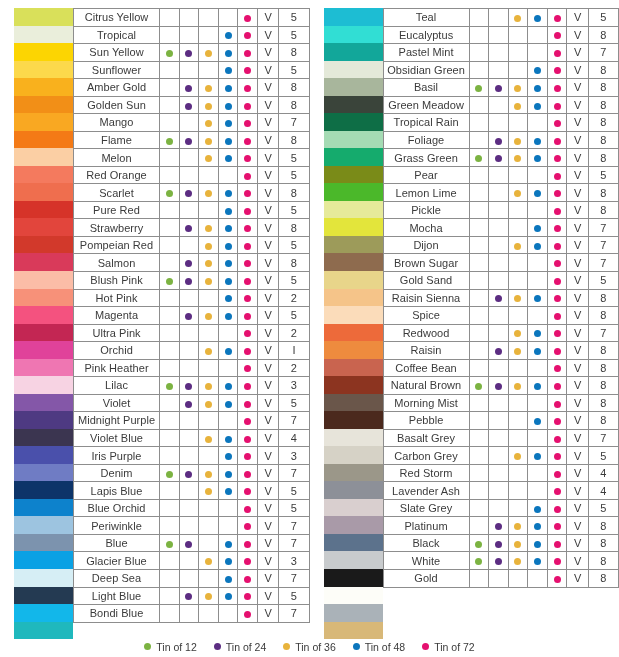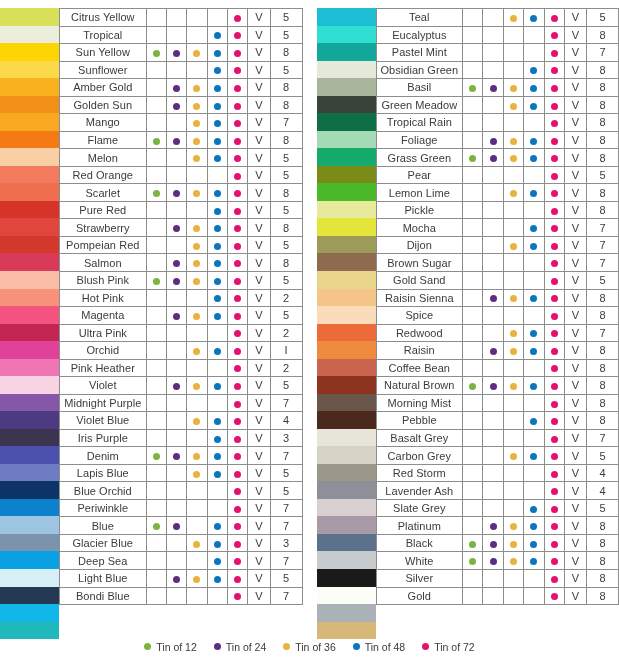--- a/index.html
+++ b/index.html
@@ -22,21 +22,21 @@
     flex-direction:row;
     width:619px;
     height:636px;
     align-items:flex-start;
   }
   .panel{
     display:flex;
     flex-direction:row;
     position:relative;
   }
-  .panel.left{ }
+  .panel.left{ margin-left:14px; }
   .panel.right{ margin-left:14px; }
 
   .swatches{
     width:59px;
     display:flex;
     flex-direction:column;
     margin-top:8px;
   }
   .swatch{
     height:17.54px;
@@ -367,20 +367,30 @@
                 <td class="name">Pink Heather</td>
                 <td class="tin"><span class="dot hide" style="background: rgb(124, 179, 66);"></span></td>
                 <td class="tin"><span class="dot hide" style="background: rgb(92, 45, 130);"></span></td>
                 <td class="tin"><span class="dot hide" style="background: rgb(232, 179, 60);"></span></td>
                 <td class="tin"><span class="dot hide" style="background: rgb(11, 118, 189);"></span></td>
                 <td class="tin"><span class="dot" style="background: rgb(229, 16, 111);"></span></td>
                 <td class="v">V</td>
                 <td class="bw">2</td>
               </tr>
               <tr>
+                <td class="name">Lilac</td>
+                <td class="tin"><span class="dot" style="background: rgb(124, 179, 66);"></span></td>
+                <td class="tin"><span class="dot" style="background: rgb(92, 45, 130);"></span></td>
+                <td class="tin"><span class="dot" style="background: rgb(232, 179, 60);"></span></td>
+                <td class="tin"><span class="dot" style="background: rgb(11, 118, 189);"></span></td>
+                <td class="tin"><span class="dot" style="background: rgb(229, 16, 111);"></span></td>
+                <td class="v">V</td>
+                <td class="bw">3</td>
+              </tr>
+              <tr>
                 <td class="name">Violet</td>
                 <td class="tin"><span class="dot hide" style="background: rgb(124, 179, 66);"></span></td>
                 <td class="tin"><span class="dot" style="background: rgb(92, 45, 130);"></span></td>
                 <td class="tin"><span class="dot" style="background: rgb(232, 179, 60);"></span></td>
                 <td class="tin"><span class="dot" style="background: rgb(11, 118, 189);"></span></td>
                 <td class="tin"><span class="dot" style="background: rgb(229, 16, 111);"></span></td>
                 <td class="v">V</td>
                 <td class="bw">5</td>
               </tr>
               <tr>
@@ -864,30 +874,20 @@
                 <td class="name">White</td>
                 <td class="tin"><span class="dot" style="background: rgb(124, 179, 66);"></span></td>
                 <td class="tin"><span class="dot" style="background: rgb(92, 45, 130);"></span></td>
                 <td class="tin"><span class="dot" style="background: rgb(232, 179, 60);"></span></td>
                 <td class="tin"><span class="dot" style="background: rgb(11, 118, 189);"></span></td>
                 <td class="tin"><span class="dot" style="background: rgb(229, 16, 111);"></span></td>
                 <td class="v">V</td>
                 <td class="bw">8</td>
               </tr>
               <tr>
-                <td class="name">Silver</td>
-                <td class="tin"><span class="dot hide" style="background: rgb(124, 179, 66);"></span></td>
-                <td class="tin"><span class="dot hide" style="background: rgb(92, 45, 130);"></span></td>
-                <td class="tin"><span class="dot hide" style="background: rgb(232, 179, 60);"></span></td>
-                <td class="tin"><span class="dot hide" style="background: rgb(11, 118, 189);"></span></td>
-                <td class="tin"><span class="dot" style="background: rgb(229, 16, 111);"></span></td>
-                <td class="v">V</td>
-                <td class="bw">8</td>
-              </tr>
-              <tr>
                 <td class="name">Gold</td>
                 <td class="tin"><span class="dot hide" style="background: rgb(124, 179, 66);"></span></td>
                 <td class="tin"><span class="dot hide" style="background: rgb(92, 45, 130);"></span></td>
                 <td class="tin"><span class="dot hide" style="background: rgb(232, 179, 60);"></span></td>
                 <td class="tin"><span class="dot hide" style="background: rgb(11, 118, 189);"></span></td>
                 <td class="tin"><span class="dot" style="background: rgb(229, 16, 111);"></span></td>
                 <td class="v">V</td>
                 <td class="bw">8</td>
               </tr>
             </tbody>

